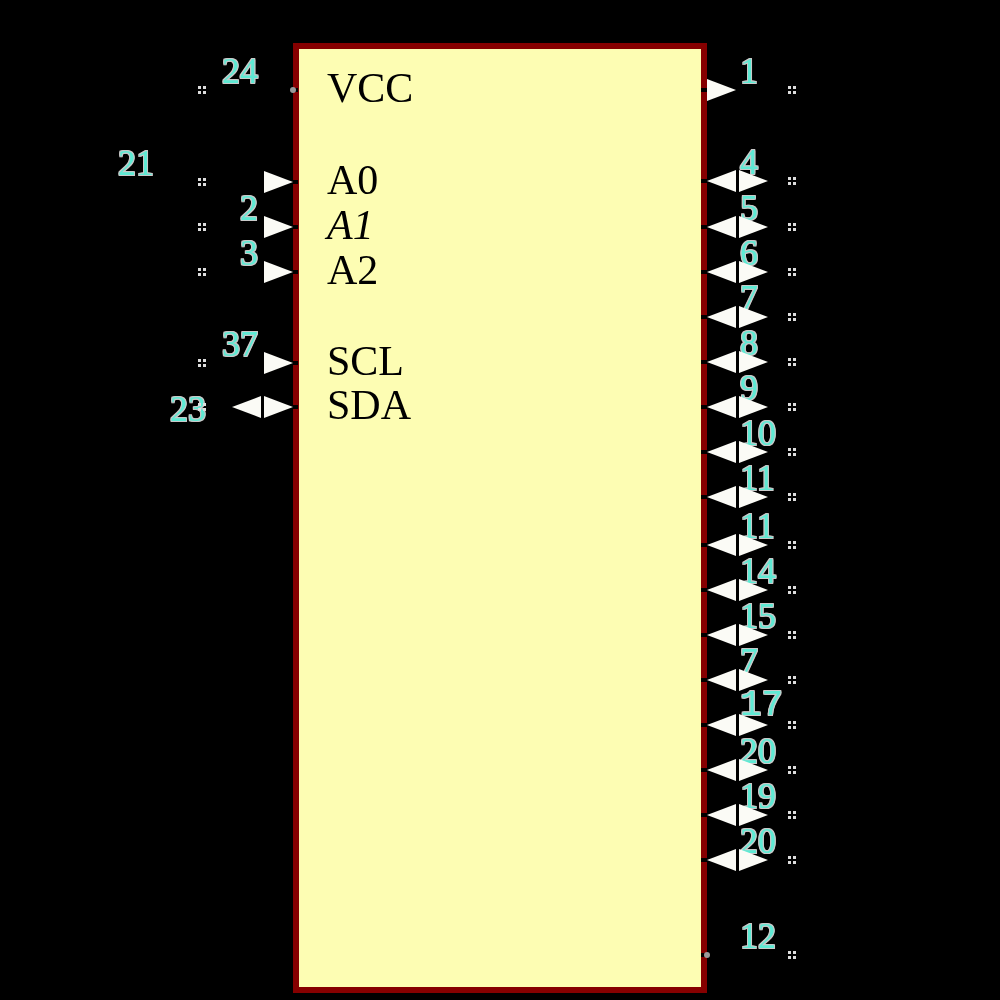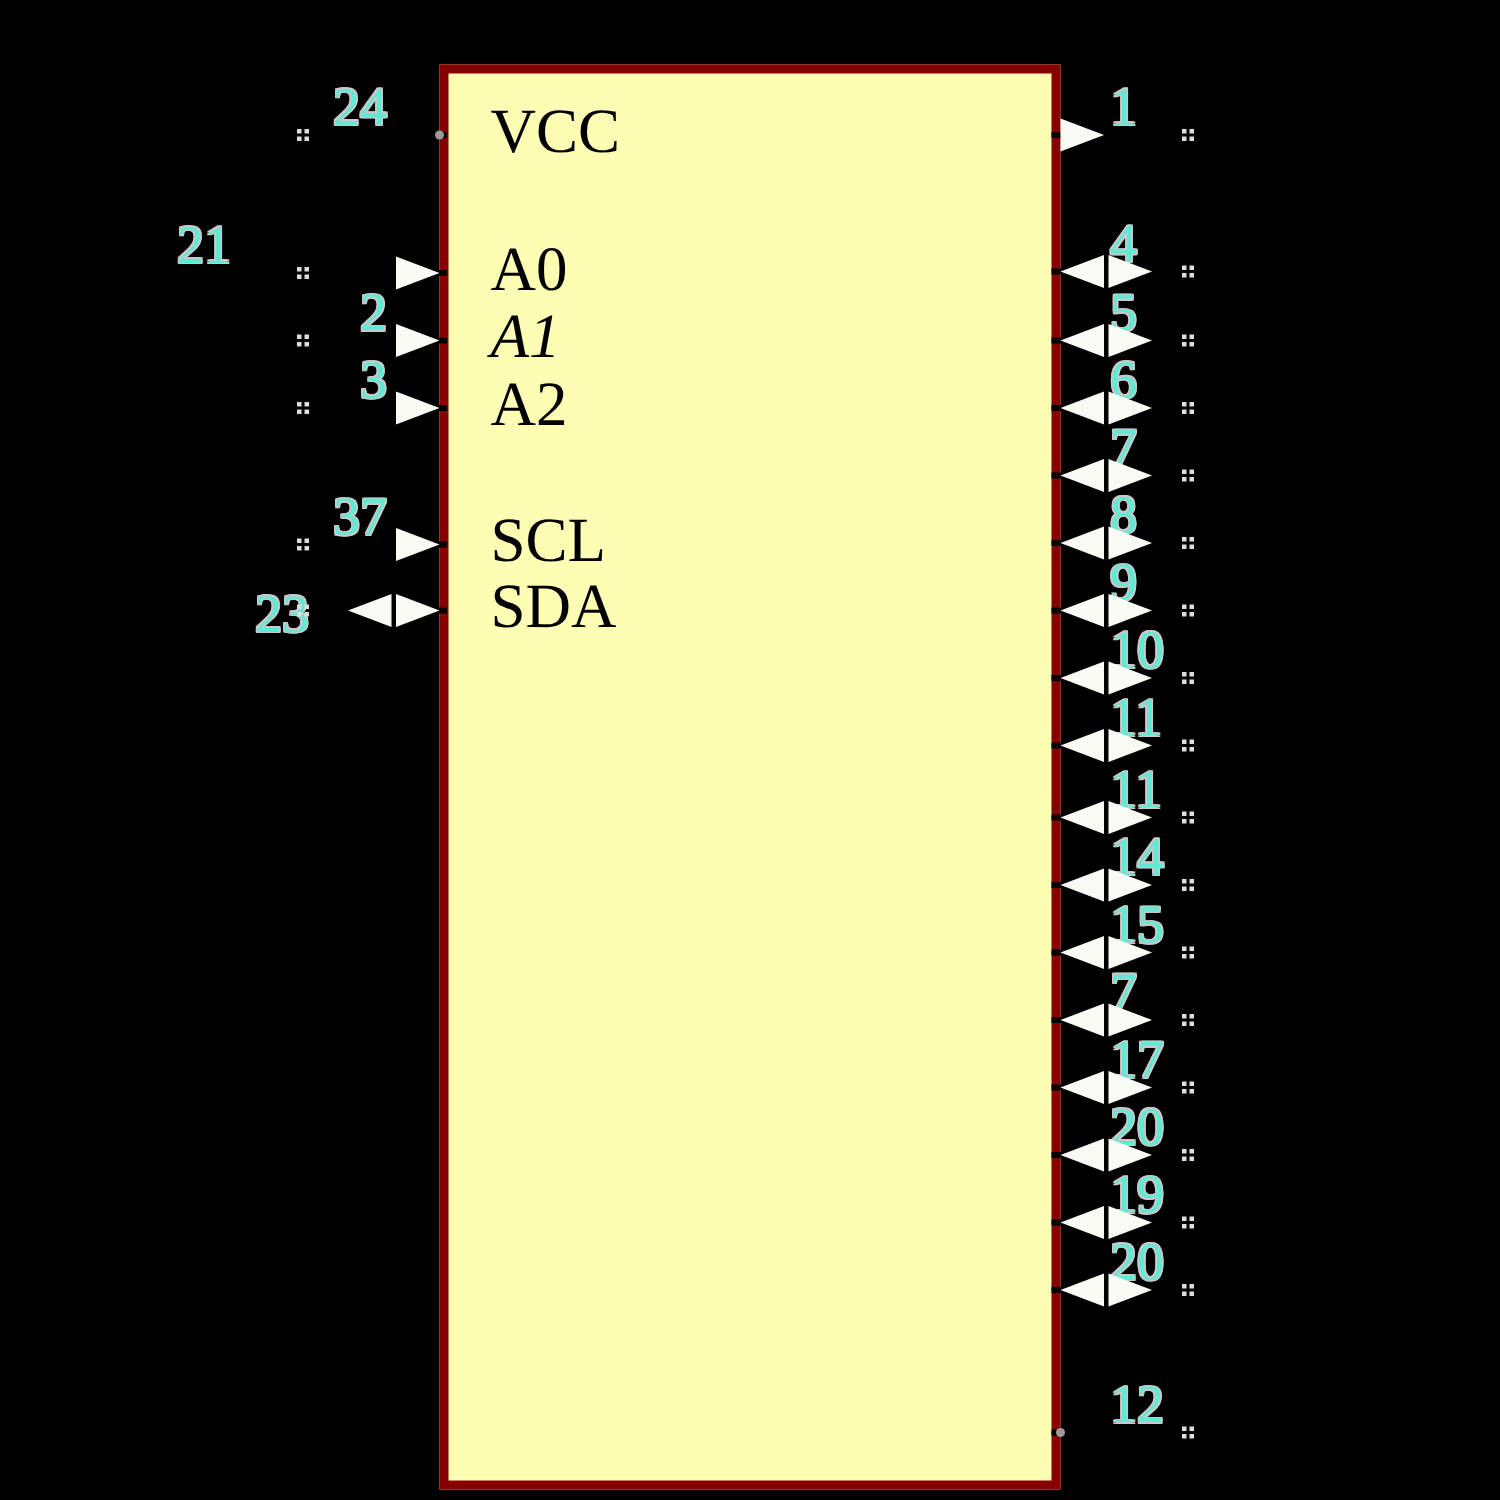--- a/index.html
+++ b/index.html
@@ -155,21 +155,21 @@
         <div class="mark" style="left: 788px; top: 631px;"></div>
       </div>
       <div class="pin-group">
         <div class="pin-num" style="left: 740px; width: 140px; text-align: left; top: 643px;">7</div>
         <div class="stub" style="left: 701px; width: 13px; top: 678px;"></div>
         <div class="tri-l" style="left: 707px; top: 669px;"></div>
         <div class="tri-r" style="left: 739px; top: 669px;"></div>
         <div class="mark" style="left: 788px; top: 676px;"></div>
       </div>
       <div class="pin-group">
-        <div class="pin-num" style="left: 740px; width: 140px; text-align: left; top: 688px;">17</div>
+        <div class="pin-num" style="left: 740px; width: 140px; text-align: left; top: 688px; font-family: Liberation Mono, monospace;">17</div>
         <div class="stub" style="left: 701px; width: 13px; top: 723px;"></div>
         <div class="tri-l" style="left: 707px; top: 714px;"></div>
         <div class="tri-r" style="left: 739px; top: 714px;"></div>
         <div class="mark" style="left: 788px; top: 721px;"></div>
       </div>
       <div class="pin-group">
         <div class="pin-num" style="left: 740px; width: 140px; text-align: left; top: 733px;">20</div>
         <div class="stub" style="left: 701px; width: 13px; top: 768px;"></div>
         <div class="tri-l" style="left: 707px; top: 759px;"></div>
         <div class="tri-r" style="left: 739px; top: 759px;"></div>

